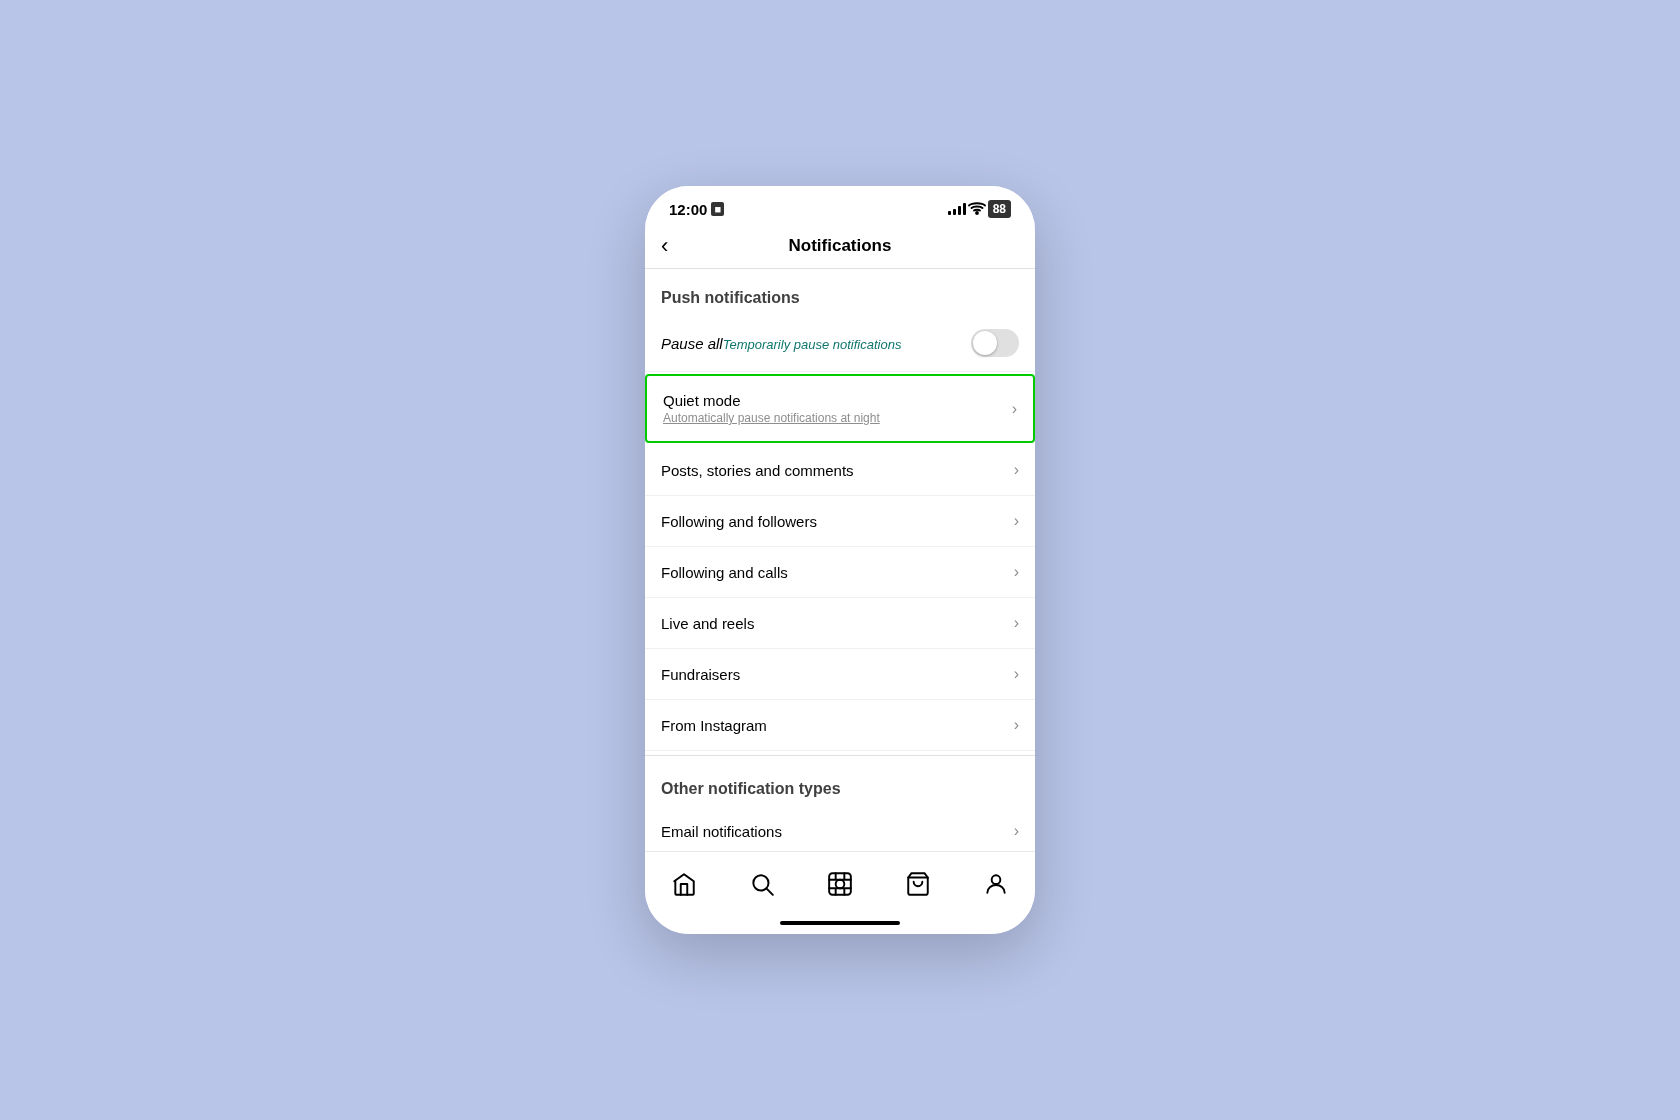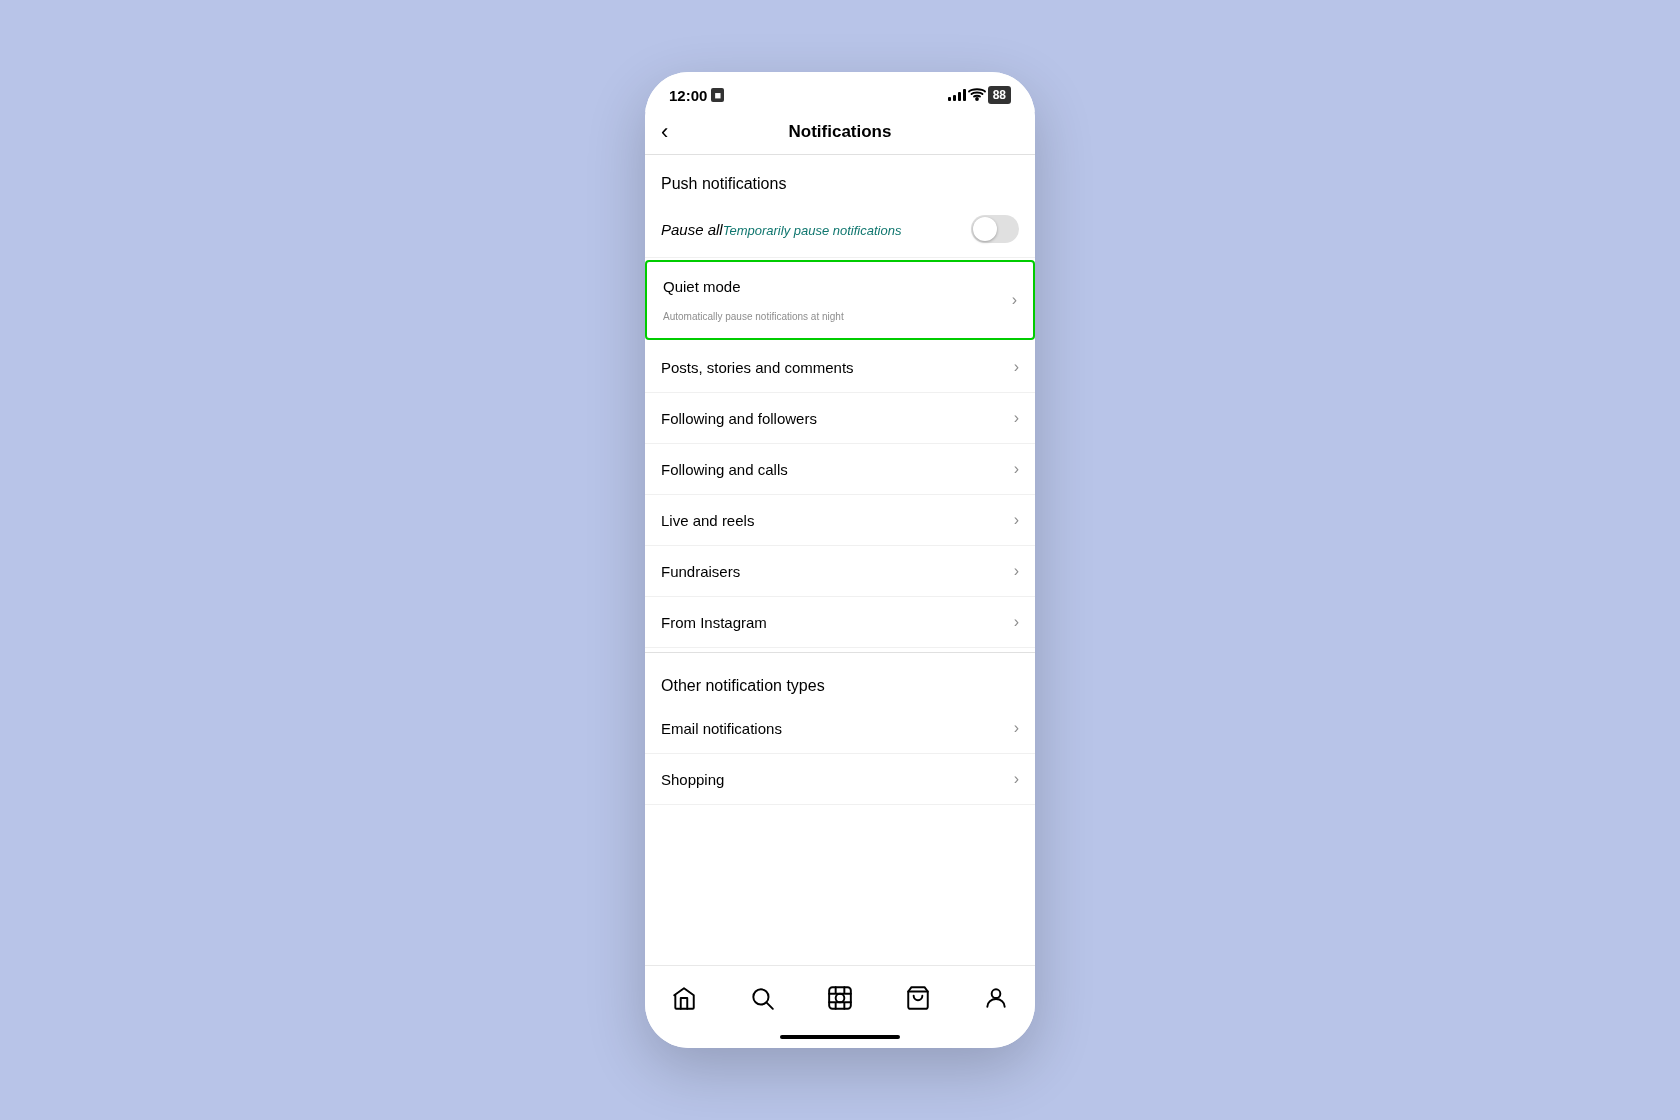--- a/index.html
+++ b/index.html
@@ -9,21 +9,21 @@
       height: 1120px;
       background: #b8c4e8;
       display: flex;
       align-items: center;
       justify-content: center;
       font-family: -apple-system, BlinkMacSystemFont, 'Segoe UI', sans-serif;
     }
 
     .phone {
       width: 390px;
-      height: 976px;
+      height: 748px;
       background: #ffffff;
       border-radius: 44px;
       overflow: hidden;
       box-shadow: 0 20px 60px rgba(0,0,0,0.2);
       display: flex;
       flex-direction: column;
     }
 
     
     .status-bar {
@@ -100,22 +100,22 @@
       overflow-y: auto;
       background: #fff;
     }
 
     .section-header {
       padding: 20px 16px 8px 16px;
     }
 
     .section-title {
       font-size: 16px;
-      font-weight: 400;
-      color: #000000;
+      font-weight: 700;
+      color: #404040;
     }
 
     
     .toggle-row {
       display: flex;
       align-items: center;
       justify-content: space-between;
       padding: 14px 16px;
       border-bottom: 1px solid #f0f0f0;
     }
@@ -176,23 +176,24 @@
       margin: 2px 0;
     }
 
     .nav-label {
       font-size: 15px;
       color: #000000;
       font-weight: 400;
     }
 
     .nav-sub {
-      font-size: 10px;
+      font-size: 12px;
       color: #8e8e8e;
-      margin-top: 16px;
+      margin-top: 2px;
+      text-decoration: underline;
     }
 
     .chevron {
       font-size: 16px;
       color: #8e8e8e;
     }
 
     .divider {
       height: 1px;
       background: #e0e0e0;

